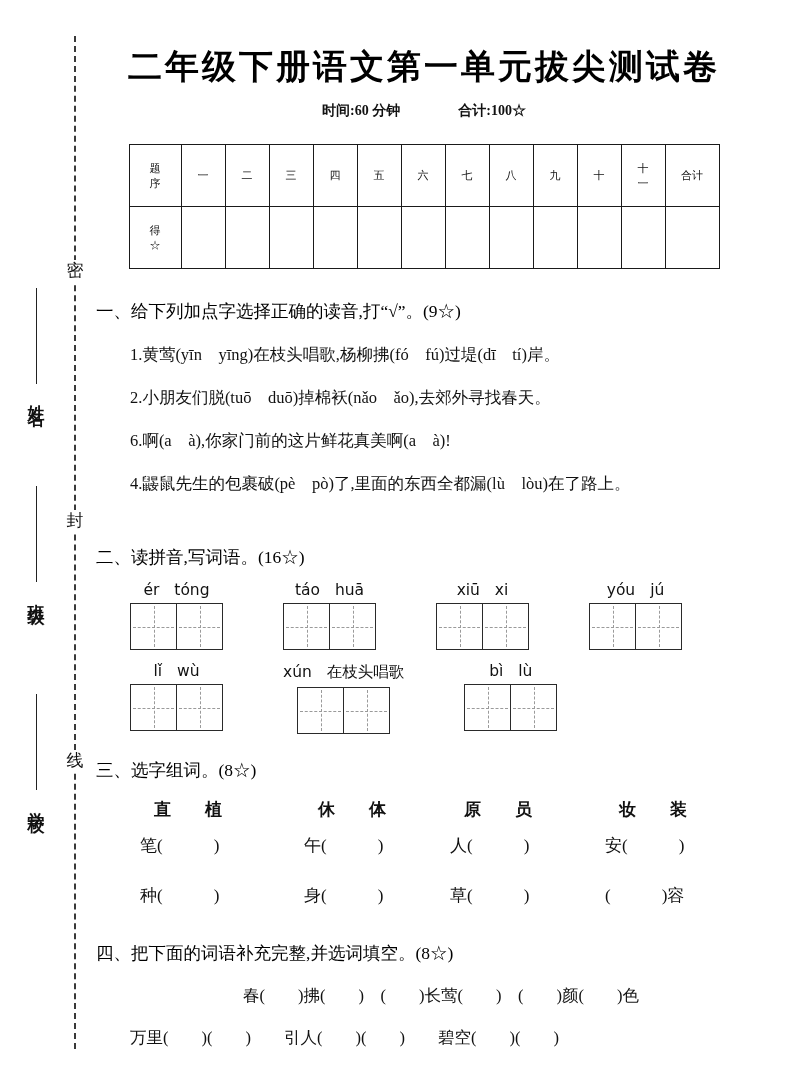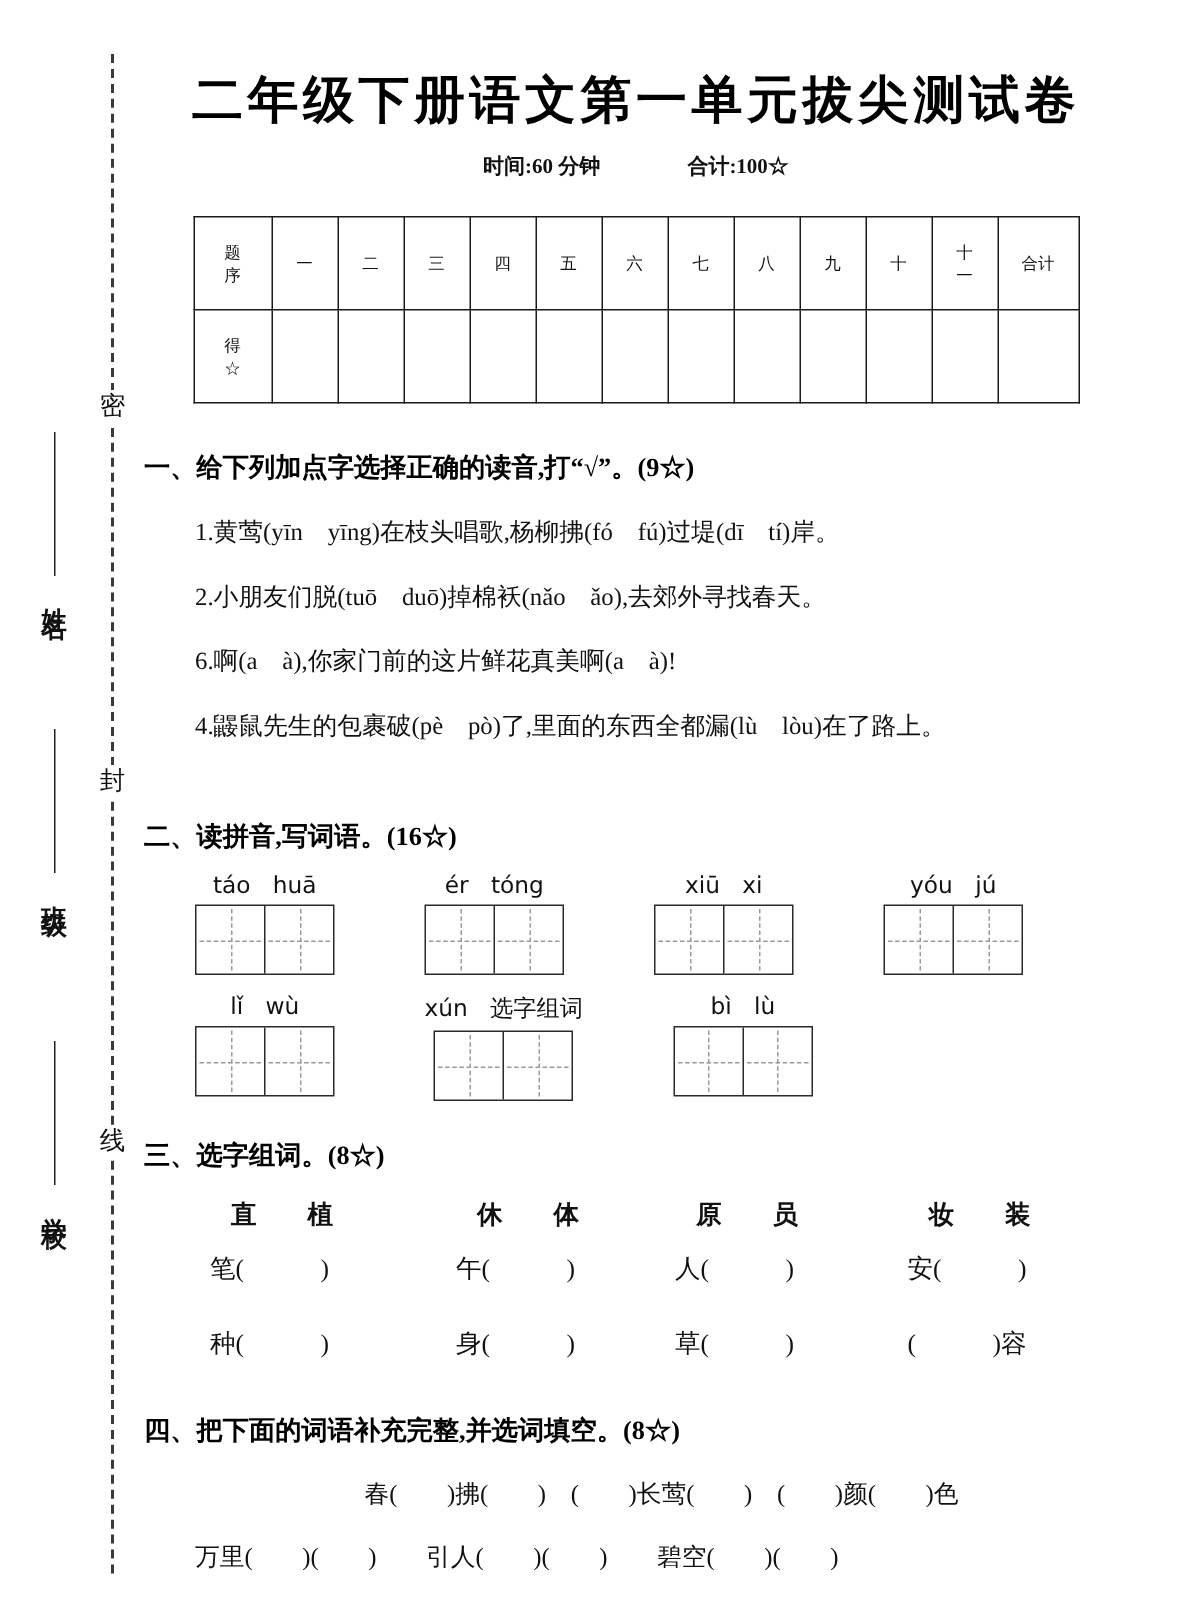--- a/index.html
+++ b/index.html
@@ -38,21 +38,21 @@
   }
   .subtitle { margin-top:12px; text-align:center; font-size:14px; font-weight:700; }
   .subtitle .gap { display:inline-block; width:58px; }
 
   table.score { margin:24px auto 0 auto; border-collapse:collapse; table-layout:fixed; width:590px; }
   table.score td {
     border:1.5px solid #1a1a1a; height:31px; text-align:center;
     font-size:11px; padding:15px;
   }
 
-  h2.sec-h { font-size:17.5px; font-weight:700; margin:0; color:#000; }
+  h2.sec-h { font-size:17.5px; font-weight:400; margin:0; color:#000; }
 
   .sec1 { margin-top:30px; }
   .q-list { margin:10px 0 0 34px; }
   .q-item {
     font-size:16.5px; line-height:43px; max-width:508px;
     padding-left:25px; text-indent:-25px; white-space:pre-wrap; margin:0;
   }
 
   .sec2 { margin-top:40px; }
   .word-row { display:flex; gap:60px; margin:12px 0 0 34px; }
@@ -177,34 +177,34 @@
         <p class="q-item">6.啊(a　à),你家门前的这片鲜花真美啊(a　à)!</p>
         <p class="q-item">4.鼹鼠先生的包裹破(pè　pò)了,里面的东西全都漏(lù　lòu)在了路上。</p>
       </div>
     </section>
 
     <section class="sec2">
       <h2 class="sec-h">二、读拼音,写词语。(16☆)</h2>
 
       <div class="word-row">
         <div class="word-block">
+          <div class="pinyin">ér tóng</div>
+          <div class="wgrid">
+              <div class="wcell"></div>
+              <div class="wcell"></div>
+            </div>
+        </div>
+        <div class="word-block">
           <div class="pinyin">táo huā</div>
           <div class="wgrid">
               <div class="wcell"></div>
               <div class="wcell"></div>
             </div>
         </div>
         <div class="word-block">
-          <div class="pinyin">ér tóng</div>
-          <div class="wgrid">
-              <div class="wcell"></div>
-              <div class="wcell"></div>
-            </div>
-        </div>
-        <div class="word-block">
           <div class="pinyin">xiū xi</div>
           <div class="wgrid">
               <div class="wcell"></div>
               <div class="wcell"></div>
             </div>
         </div>
         <div class="word-block">
           <div class="pinyin">yóu jú</div>
           <div class="wgrid">
               <div class="wcell"></div>
@@ -215,21 +215,21 @@
 
       <div class="word-row">
         <div class="word-block">
           <div class="pinyin">lǐ wù</div>
           <div class="wgrid">
               <div class="wcell"></div>
               <div class="wcell"></div>
             </div>
         </div>
         <div class="word-block">
-          <div class="pinyin">xún 选字组词</div>
+          <div class="pinyin">xún 在枝头唱歌</div>
           <div class="wgrid">
               <div class="wcell"></div>
               <div class="wcell"></div>
             </div>
         </div>
         <div class="word-block">
           <div class="pinyin">bì lù</div>
           <div class="wgrid">
               <div class="wcell"></div>
               <div class="wcell"></div>

